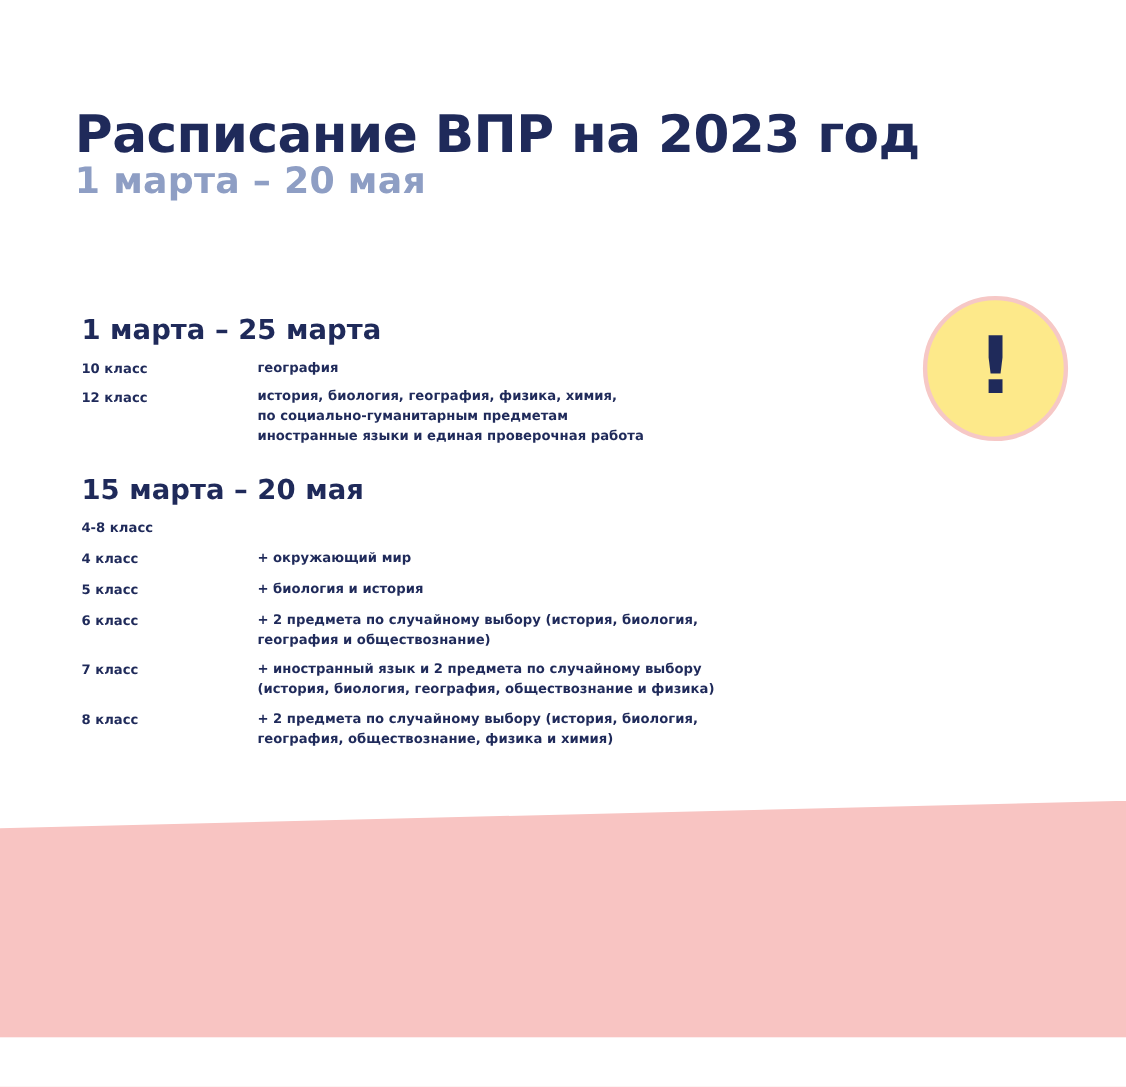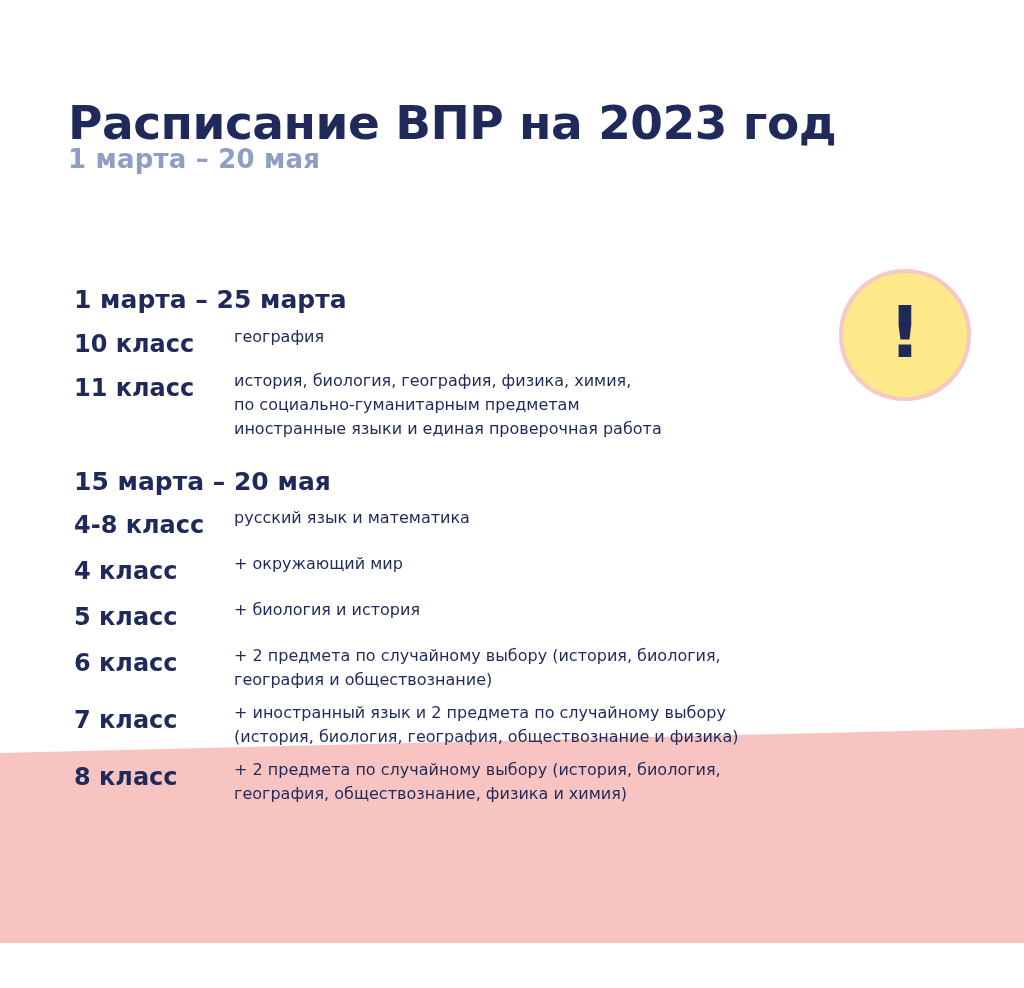--- a/index.html
+++ b/index.html
@@ -57,21 +57,21 @@
     font-weight: bold;
     color: #1f2a5a;
     letter-spacing: -0.5px;
     line-height: 1.05;
     white-space: nowrap;
   }
   .subtitle {
     position: absolute;
     left: 68px;
     top: 144px;
-    font-size: 26px;
+    font-size: 33px;
     font-weight: bold;
     color: #8e9ec4;
     letter-spacing: 0.2px;
     white-space: nowrap;
   }
 
   
   .badge {
     position: absolute;
     right: 53px;
@@ -118,32 +118,32 @@
     display: block;
   }
 
   .row {
     display: flex;
     align-items: flex-start;
     margin-bottom: 7px;
   }
   .row .grade {
     flex: 0 0 160px;
-    font-size: 24px;
+    font-size: 12px;
     font-weight: bold;
     color: #1f2a5a;
     line-height: 1.5;
     padding-top: 1px;
   }
   .row .subjects {
     flex: 1 1 auto;
-    font-size: 16px;
+    font-size: 12px;
     color: #1f2a5a;
     line-height: 1.5;
-    font-weight: normal;
+    font-weight: bold;
   }
   .row .subjects .sub-line {
     display: block;
   }
 
   .s2 .row { margin-bottom: 9px; }
 </style>
 </head>
 <body>
 
@@ -169,39 +169,36 @@
         </div>
 
         <div class="row">
           <div class="grade">10 класс</div>
           <div class="subjects">
             <span class="sub-line">география</span>
           </div>
         </div>
 
         <div class="row">
-          <div class="grade">11 класс</div>
+          <div class="grade">12 класс</div>
           <div class="subjects">
             <span class="sub-line">история, биология, география, физика, химия,</span>
             <span class="sub-line">по социально-гуманитарным предметам</span>
             <span class="sub-line">иностранные языки и единая проверочная работа</span>
           </div>
         </div>
       </div>
 
       <div class="section s2">
         <div class="section-heading">
           <span class="line1">15 марта – 20 мая</span>
         </div>
 
         <div class="row">
           <div class="grade">4-8 класс</div>
-          <div class="subjects">
-            <span class="sub-line">русский язык и математика</span>
-          </div>
         </div>
 
         <div class="row">
           <div class="grade">4 класс</div>
           <div class="subjects">
             <span class="sub-line">+ окружающий мир</span>
           </div>
         </div>
 
         <div class="row">

